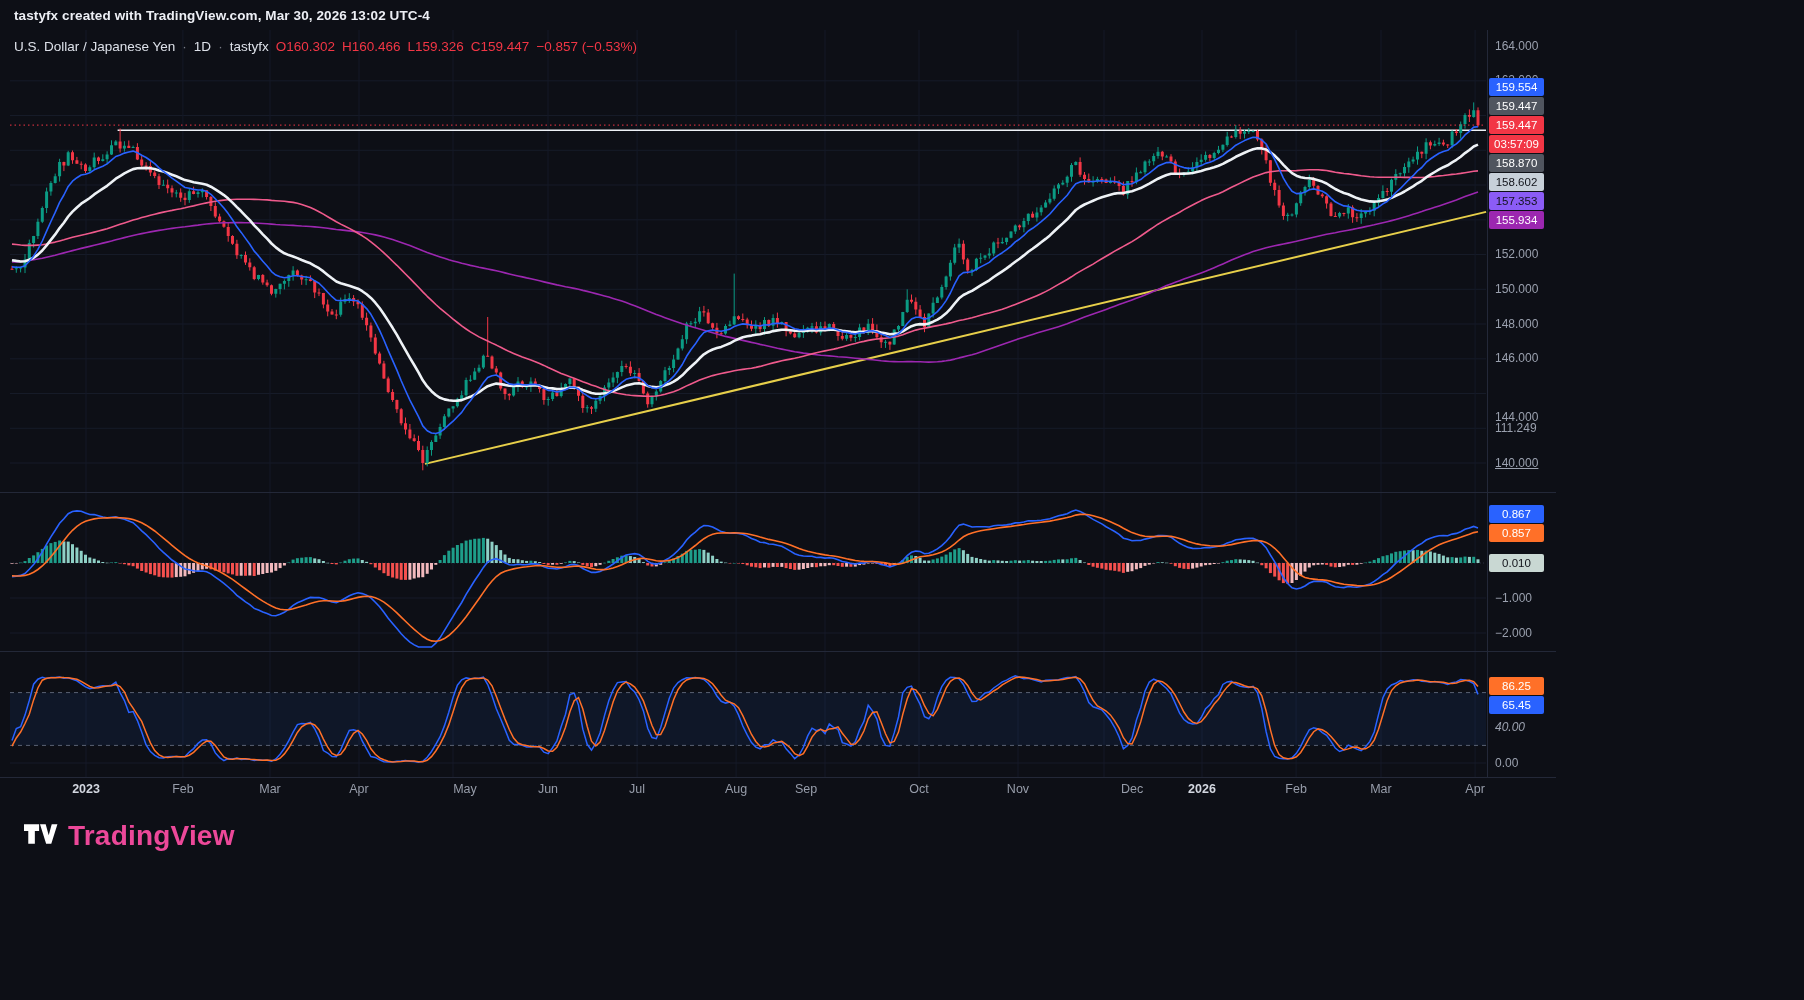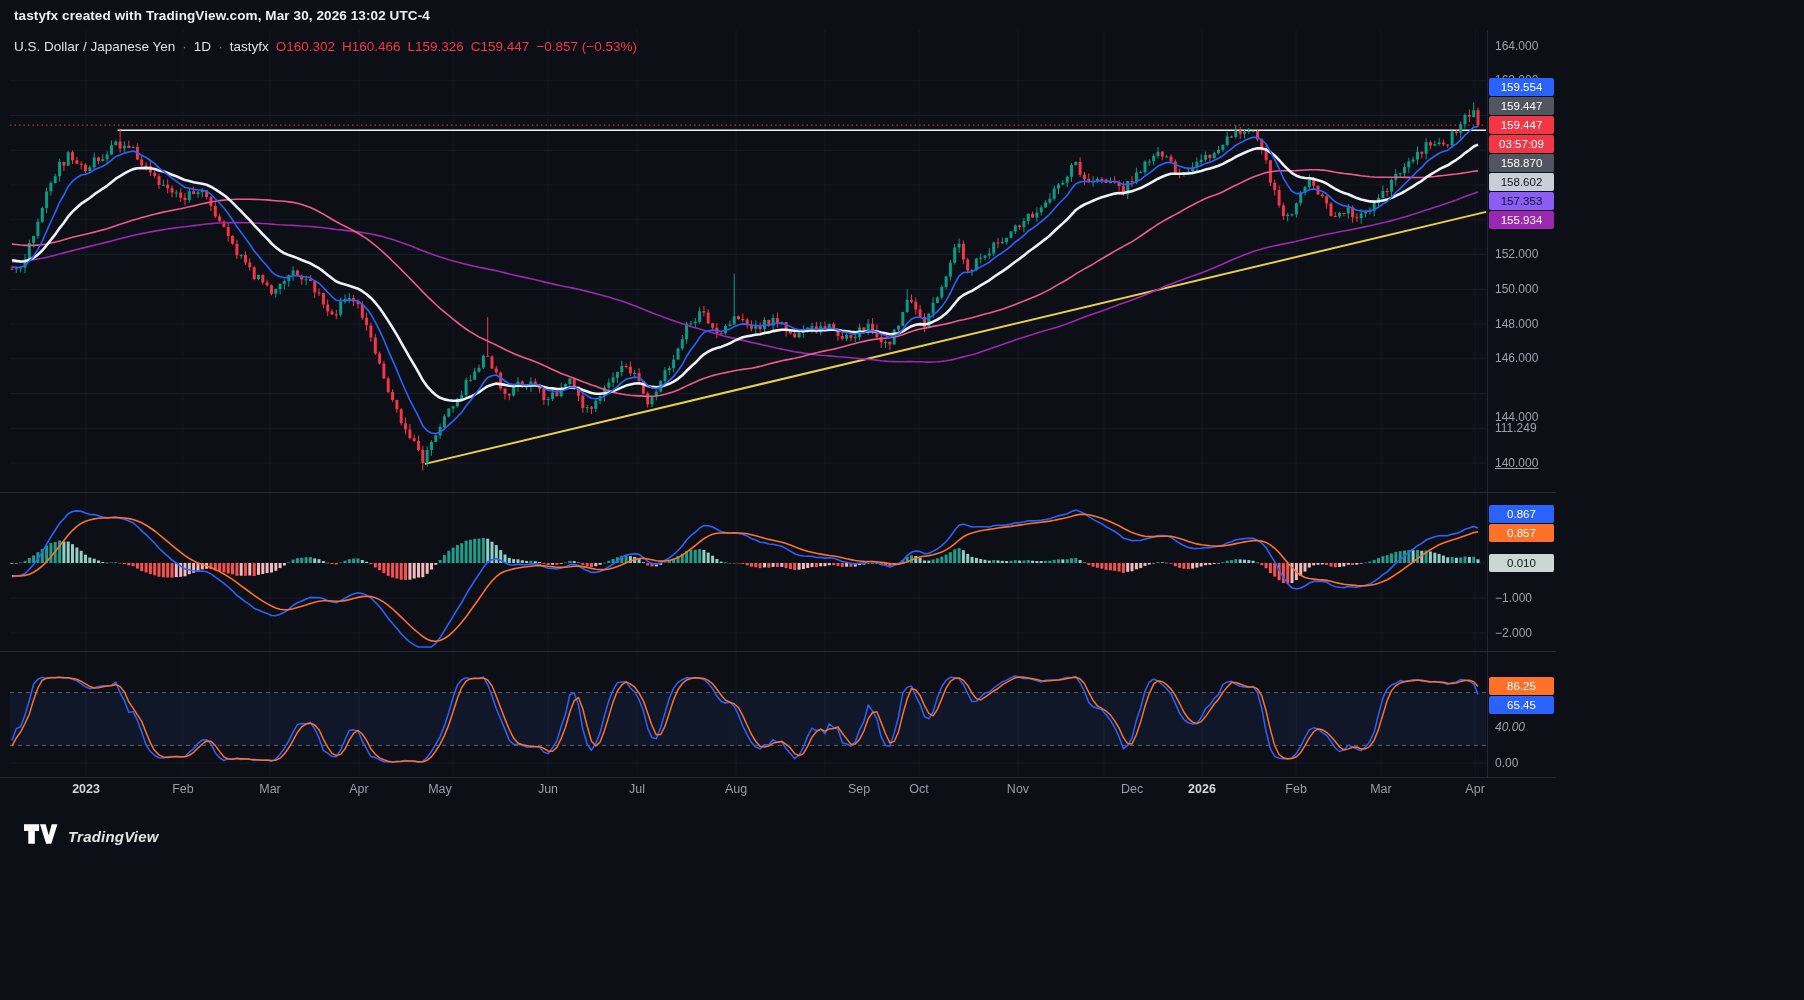--- a/index.html
+++ b/index.html
@@ -8,26 +8,26 @@
   #chart-svg{position:absolute;left:0;top:0;z-index:1;}
   .abs{position:absolute;z-index:3;}
   #attribution{left:14px;top:8px;font-size:13.5px;font-weight:700;color:#edeff5;letter-spacing:.1px;}
   #symbol-row{left:14px;top:39px;display:flex;gap:7px;font-size:13.5px;align-items:baseline;}
   #symbol-row .pair{color:#dde1e9;}
   #symbol-row .dim{color:#787b86;}
   #symbol-row .quote{color:#f23645;}
   #right-axis{left:1488px;top:0;width:72px;height:800px;z-index:3;}
   #time-axis{left:0;top:776px;width:1556px;height:28px;z-index:3;}
   .axis-label{position:absolute;left:7px;color:#9aa0ae;font-size:12px;line-height:15px;white-space:nowrap;}
-  .badge{position:absolute;left:1px;width:65px;height:18px;border-radius:2px;font-size:11.5px;
+  .badge{position:absolute;left:1px;width:55px;height:18px;border-radius:2px;font-size:11.5px;
          line-height:18px;text-align:center;white-space:nowrap;}
   .tlabel{position:absolute;top:6px;transform:translateX(-50%);font-size:12.5px;color:#979daa;white-space:nowrap;}
   .tlabel.year{color:#d3d7e0;font-weight:700;}
   #logo{left:22px;top:818px;display:flex;align-items:center;gap:10px;}
-  #logo-text{font-size:15px;font-weight:700;color:#e5e5e5;letter-spacing:.2px;font-style:italic;}
+  #logo-text{font-size:28px;font-weight:700;color:#ec4899;letter-spacing:.2px;}
 </style>
 </head>
 <body>
 
 <div id="app">
 
   <svg id="chart-svg" width="1804" height="1000">
       <g>
         <line x1="10" y1="463.0" x2="1486" y2="463.0" stroke="#161b28"></line>
         <line x1="10" y1="428.3" x2="1486" y2="428.3" stroke="#161b28"></line>
@@ -487,25 +487,25 @@
       <div class="axis-label" style="top: 720.3px; font-style: italic;">40.00</div>
       <div class="axis-label" style="top: 755.5px;">0.00</div>
       <div class="badge" style="top: 677.404px; background: rgb(255, 112, 40); color: rgb(255, 255, 255);">86.25</div>
       <div class="badge" style="top: 696.404px; background: rgb(41, 98, 255); color: rgb(255, 255, 255);">65.45</div>
     </div>
   <div class="abs" id="time-axis">
       <div class="tlabel year" style="left: 86.033px;">2023</div>
       <div class="tlabel" style="left: 182.936px;">Feb</div>
       <div class="tlabel" style="left: 270.016px;">Mar</div>
       <div class="tlabel" style="left: 359.002px;">Apr</div>
-      <div class="tlabel" style="left: 440px;">May</div>
+      <div class="tlabel" style="left: 465px;">May</div>
       <div class="tlabel" style="left: 547.97px;">Jun</div>
       <div class="tlabel" style="left: 637.102px;">Jul</div>
       <div class="tlabel" style="left: 736.057px;">Aug</div>
-      <div class="tlabel" style="left: 859px;">Sep</div>
+      <div class="tlabel" style="left: 806px;">Sep</div>
       <div class="tlabel" style="left: 919.014px;">Oct</div>
       <div class="tlabel" style="left: 1017.97px;">Nov</div>
       <div class="tlabel" style="left: 1104.02px; margin-left: 28px;">Dec</div>
       <div class="tlabel year" style="left: 1201.95px;">2026</div>
       <div class="tlabel" style="left: 1296.07px;">Feb</div>
       <div class="tlabel" style="left: 1380.95px;">Mar</div>
       <div class="tlabel" style="left: 1475.07px;">Apr</div>
     </div>
 
   <div class="abs" id="logo">

